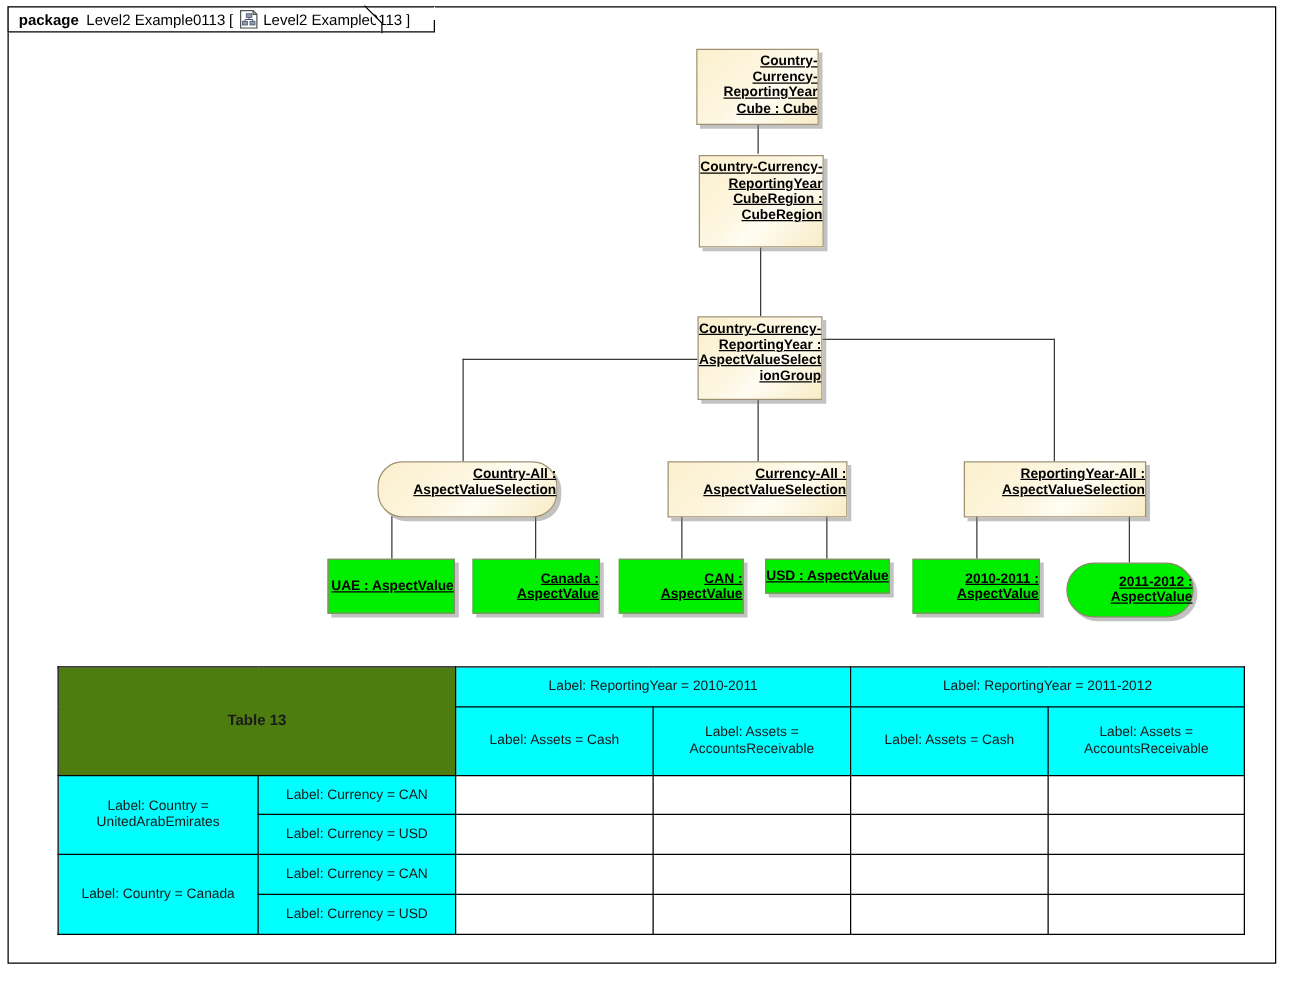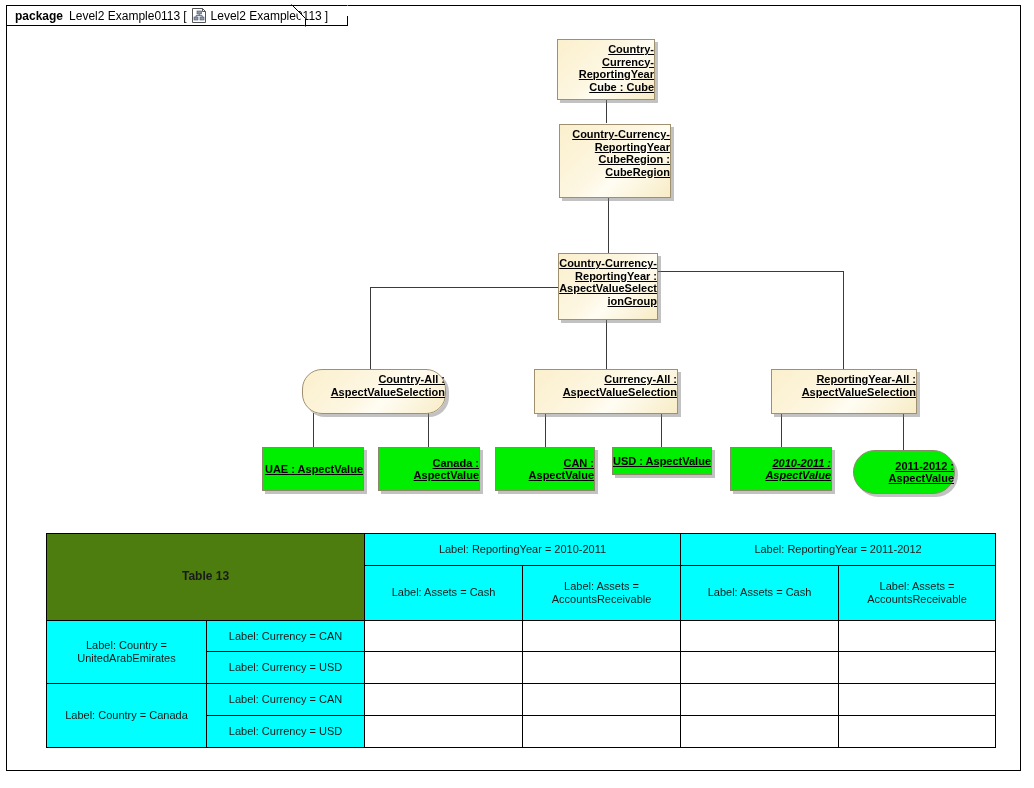--- a/index.html
+++ b/index.html
@@ -183,21 +183,21 @@
 <div class="edge v" style="left:545px; top:413px; height:34px;"></div>
 <div class="edge v" style="left:661px; top:413px; height:34px;"></div>
 
 <div class="edge v" style="left:781px; top:413px; height:34px;"></div>
 <div class="edge v" style="left:903px; top:413px; height:37px;"></div>
 
 <div class="node" style="left:557px; top:39px; width:98px; height:61px;">
   <span class="lbl">Country-Currency-ReportingYear Cube : Cube</span>
 </div>
 
-<div class="node" style="left:559px; top:124px; width:112px; height:74px;">
+<div class="node" style="left:559px; top:124px; width:100px; height:74px;">
   <span class="lbl">Country-Currency-ReportingYear CubeRegion : CubeRegion</span>
 </div>
 
 <div class="node" style="left:558px; top:253px; width:100px; height:67px;">
   <span class="lbl">Country-Currency-ReportingYear : AspectValueSelectionGroup</span>
 </div>
 
 <div class="node" style="left:302px; top:369px; width:144px; height:45px;border-radius:20px;">
   <span class="lbl">Country-All : AspectValueSelection</span>
 </div>
@@ -219,21 +219,21 @@
 </div>
 
 <div class="node green" style="left:495px; top:447px; width:100px; height:44px;">
   <span class="lbl">CAN : AspectValue</span>
 </div>
 
 <div class="node green" style="left:612px; top:447px; width:100px; height:28px;">
   <span class="lbl">USD : AspectValue</span>
 </div>
 
-<div class="node green" style="left:730px; top:447px; width:102px; height:44px;font-style:italic;">
+<div class="node green" style="left:730px; top:447px; width:102px; height:44px;">
   <span class="lbl">2010-2011 : AspectValue</span>
 </div>
 
 <div class="node green" style="left:853px; top:450px; width:102px; height:44px;border-radius:22px;">
   <span class="lbl">2011-2012 : AspectValue</span>
 </div>
 
 <table id="data-table">
   <colgroup>
     <col style="width:160px">

